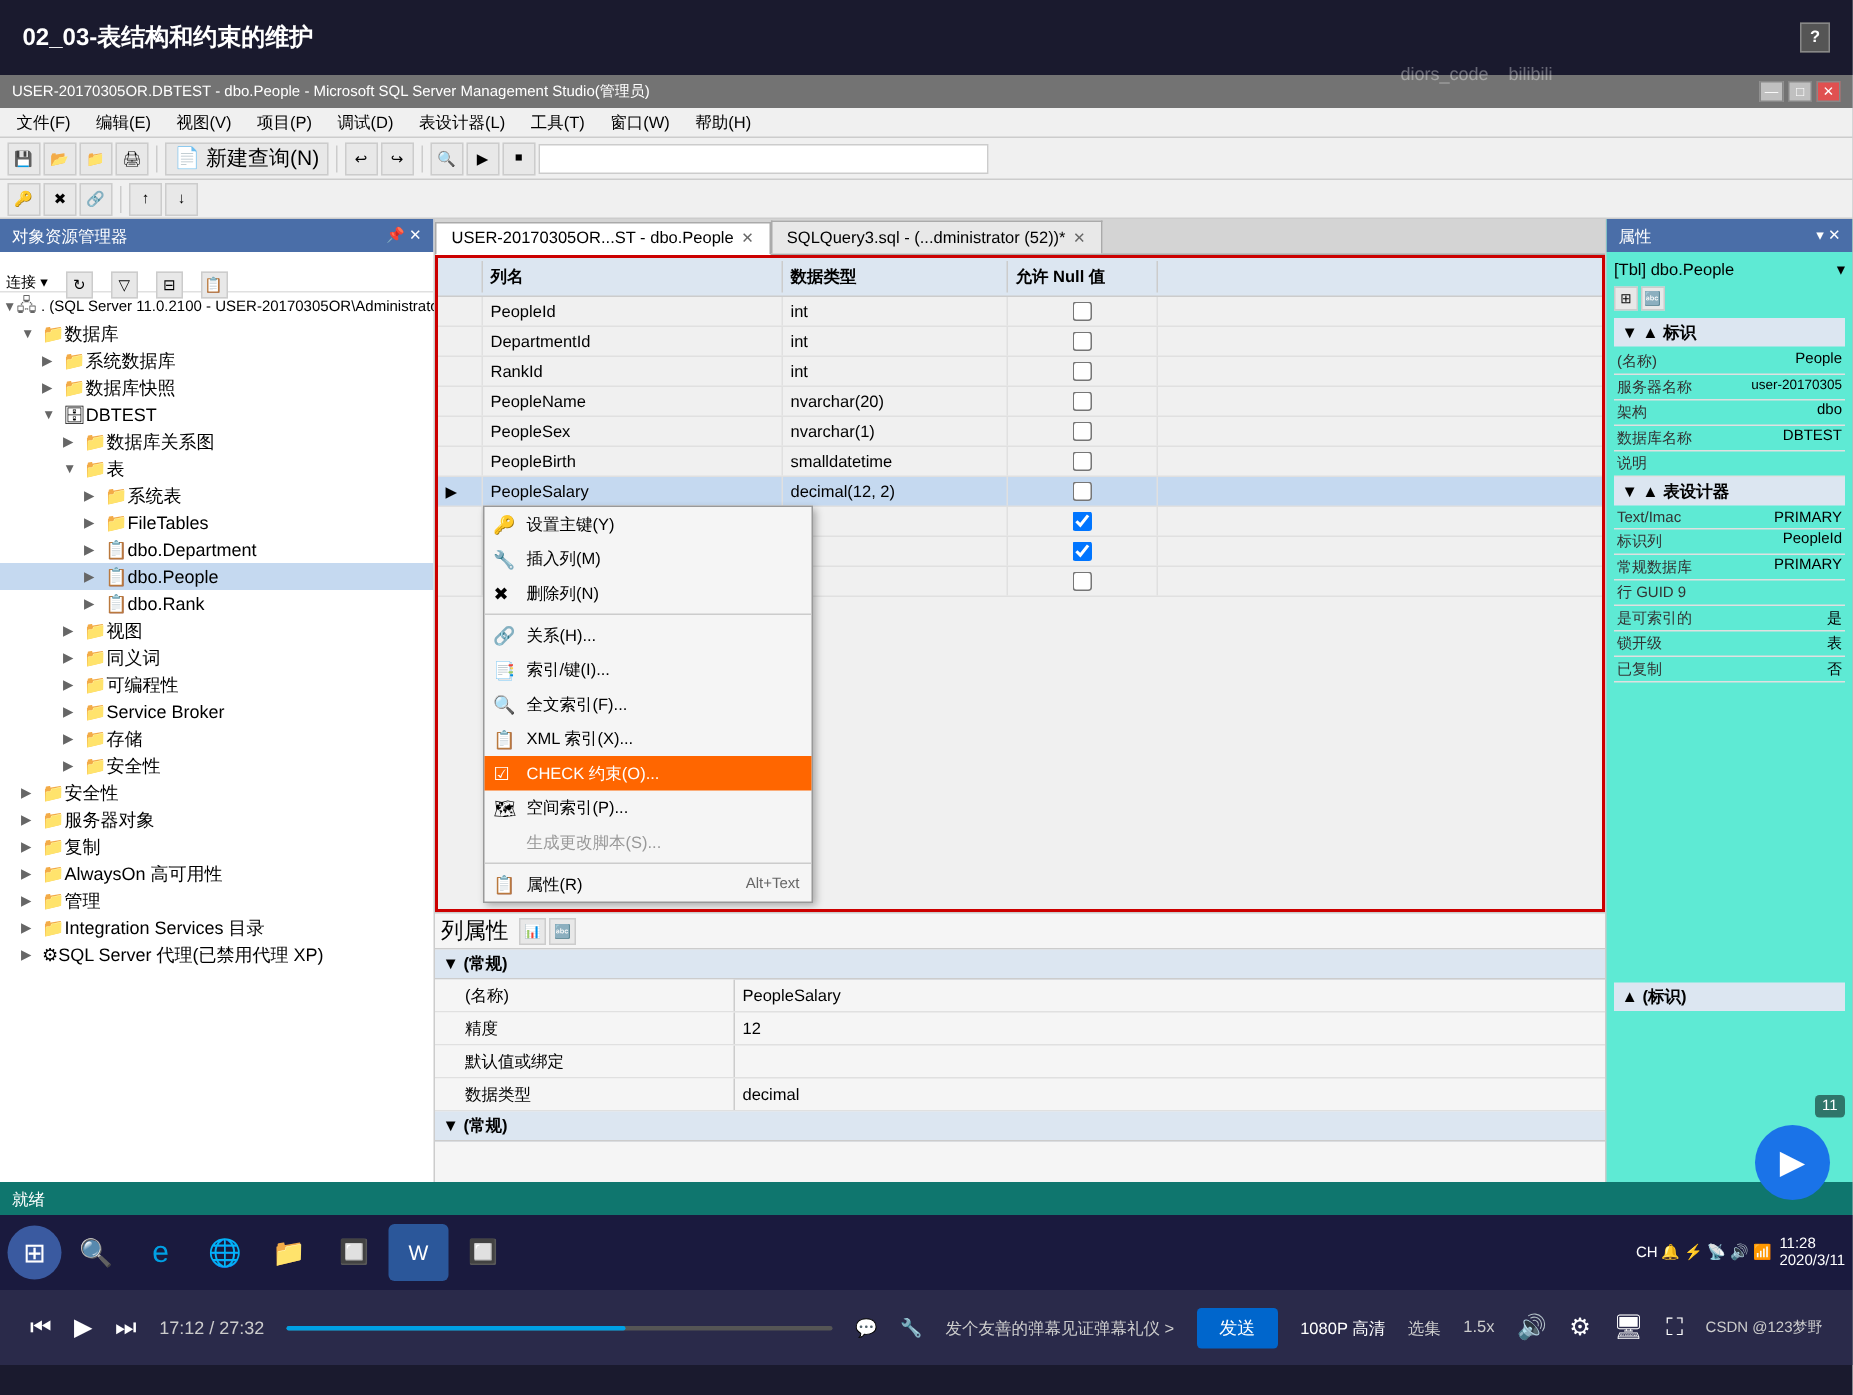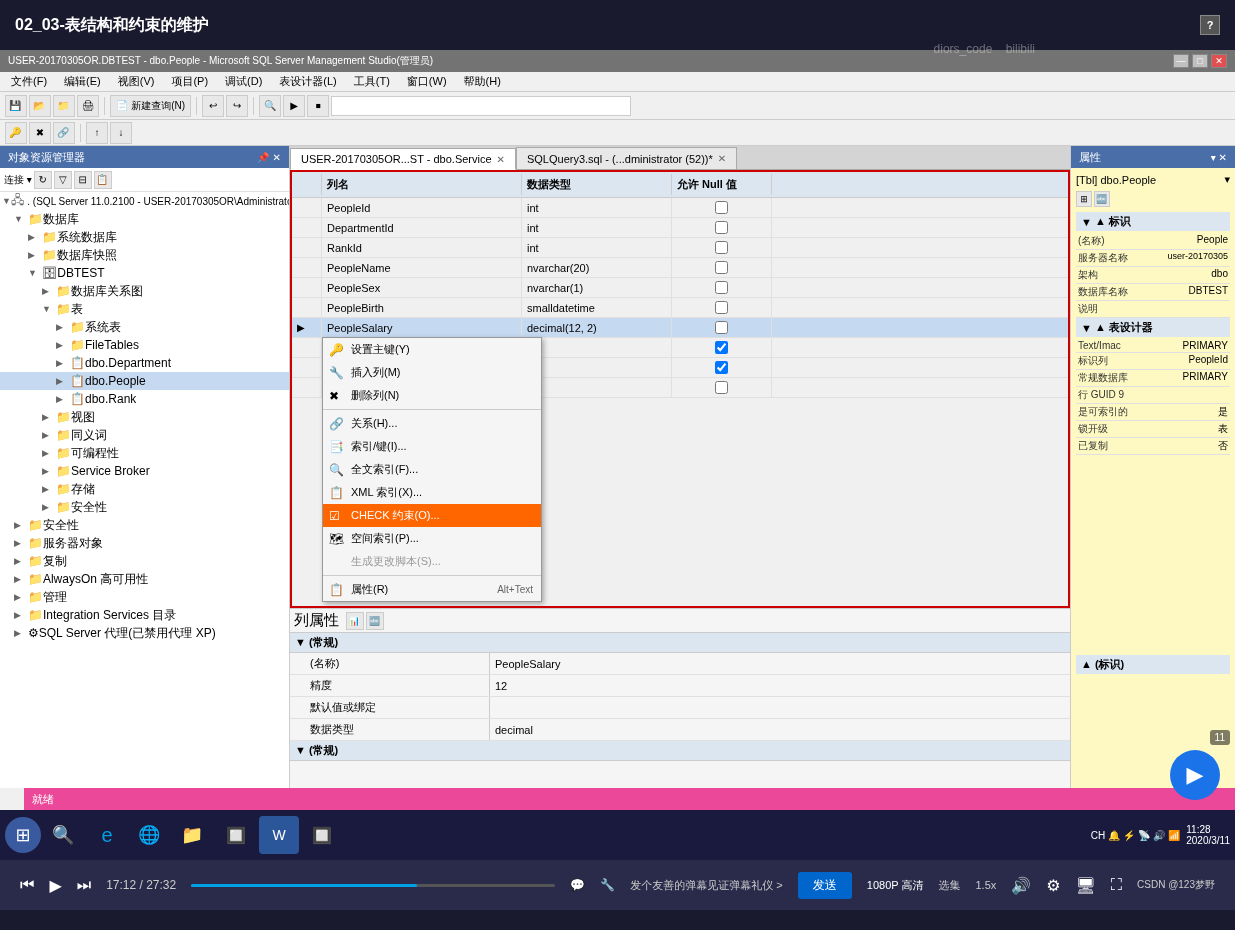--- a/index.html
+++ b/index.html
@@ -126,26 +126,26 @@
       background: #4a6ea8;
       color: white;
       padding: 3px 8px;
       font-size: 11px;
       display: flex;
       align-items: center;
       justify-content: space-between;
       height: 22px;
     }
     .sidebar-toolbar {
-      padding: 2px 4px;
+      padding: 13px 4px;
       border-bottom: 1px solid #e0e0e0;
       display: flex;
-      gap: 2px;
+      gap: 12px;
       height: 24px;
-      align-items: center;
+      align-items: flex-start;
     }
     .tree-item {
       display: flex;
       align-items: center;
       padding: 1px 2px;
       cursor: pointer;
       white-space: nowrap;
       height: 18px;
     }
     .tree-item.selected { background: #c5d9f0; }
@@ -283,21 +283,21 @@
     .prop-value {
       padding: 3px 5px;
       font-size: 11px;
       display: flex;
       align-items: center;
     }
 
     
     .right-panel {
       width: 165px;
-      background: #fef9c3;
+      background: #5eead4;
       border-left: 1px solid #ccc;
       display: flex;
       flex-direction: column;
       overflow: hidden;
     }
     .right-panel-title {
       background: #4a6ea8;
       color: white;
       padding: 3px 8px;
       font-size: 11px;
@@ -327,28 +327,27 @@
       justify-content: space-between;
       padding: 1px 2px;
       font-size: 10px;
       border-bottom: 1px solid #e0e0e0;
     }
     .rp-label { color: #333; }
     .rp-val { color: #000; }
 
     
     .status-bar {
-      background: #ec4899;
+      background: #0f766e;
       color: white;
       padding: 2px 8px;
       font-size: 11px;
       height: 22px;
       display: flex;
       align-items: center;
-      margin-left: 24px;
     }
 
     
     .taskbar {
       background: #1a1a3e;
       height: 50px;
       display: flex;
       align-items: center;
       padding: 0 10px;
       gap: 5px;
@@ -472,21 +471,21 @@
       <span class="menu-item">窗口(W)</span>
       <span class="menu-item">帮助(H)</span>
     </div>
 
     <div class="toolbar">
       <div class="tb-btn">💾</div>
       <div class="tb-btn">📂</div>
       <div class="tb-btn">📁</div>
       <div class="tb-btn">🖨</div>
       <div class="tb-sep"></div>
-      <div class="tb-btn" style="width:auto;padding:0 5px;font-size:10px;">📄 新建查询(N)</div>
+      <div class="tb-btn" style="width:auto;padding:0 5px;font-size:14px;">📄 新建查询(N)</div>
       <div class="tb-sep"></div>
       <div class="tb-btn">↩</div>
       <div class="tb-btn">↪</div>
       <div class="tb-sep"></div>
       <div class="tb-btn">🔍</div>
       <div class="tb-btn">▶</div>
       <div class="tb-btn">⏹</div>
       <input class="tb-input" type="text" style="flex: 1 1 0%; max-width: 300px;">
     </div>
 
@@ -640,21 +639,21 @@
             <span>⚙</span>
             <span>SQL Server 代理(已禁用代理 XP)</span>
           </div>
         </div>
       </div>
 
       <div class="center-area">
 
         <div class="tab-bar">
           <div class="tab active">
-            <span>USER-20170305OR...ST - dbo.Service</span>
+            <span>USER-20170305OR...ST - dbo.People</span>
             <span class="tab-close">✕</span>
           </div>
           <div class="tab">
             <span>SQLQuery3.sql - (...dministrator (52))*</span>
             <span class="tab-close">✕</span>
           </div>
         </div>
 
         <div class="table-design-area">
           <div class="table-design-scroll" style="border: 2px solid #cc0000; position:relative;">

